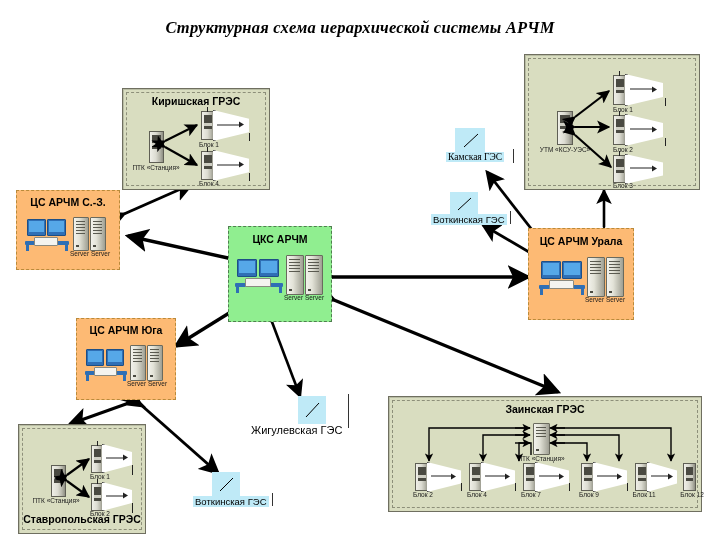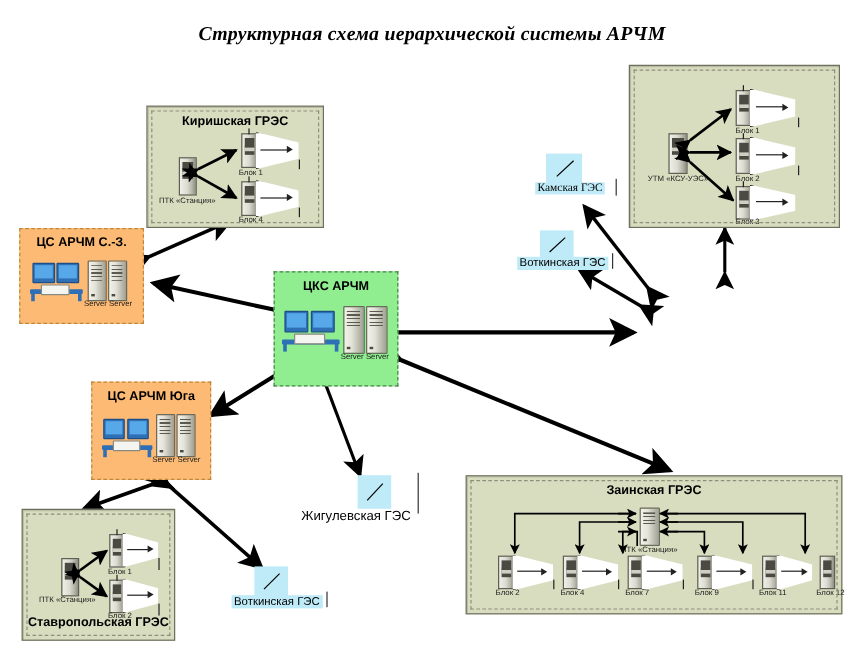--- a/index.html
+++ b/index.html
@@ -353,20 +353,42 @@
       <div class="slots"></div>
         <div class="led"></div>
     </div>
     <div class="server" style="left:76px; top:28px; width:16px; height:38px;">
       <div class="slots"></div>
         <div class="led"></div>
     </div>
     <div class="label-sm" style="left:50px; top:67px; width:50px;"><span>Server</span>&nbsp;<span>Server</span></div>
   </div>
 
+  <div class="site regional" style="left:528px; top:228px; width:106px; height:92px;">
+    <div class="site-title" style="top:6px;">ЦС АРЧМ Урала</div>
+
+    <div class="workstation" style="left:10px; top:30px; width:46px; height:36px;">
+      <div class="ws-mon" style="left:2px; top:2px; width:18px; height:16px;"></div>
+      <div class="ws-mon" style="left:23px; top:2px; width:18px; height:16px;"></div>
+      <div class="ws-desk"></div>
+      <div class="ws-leg" style="left:1px;"></div>
+      <div class="ws-leg" style="right:1px;"></div>
+      <div class="ws-kbd" style="left:10px; top:21px; width:23px; height:7px;"></div>
+    </div>
+
+    <div class="server" style="left:58px; top:28px; width:16px; height:38px;">
+      <div class="slots"></div>
+        <div class="led"></div>
+    </div>
+    <div class="server" style="left:77px; top:28px; width:16px; height:38px;">
+      <div class="slots"></div>
+        <div class="led"></div>
+    </div>
+    <div class="label-sm" style="left:51px; top:67px; width:50px;"><span>Server</span>&nbsp;<span>Server</span></div>
+  </div>
 
   <div class="site regional" style="left:76px; top:318px; width:100px; height:82px;">
     <div class="site-title" style="top:5px;">ЦС АРЧМ Юга</div>
 
     <div class="workstation" style="left:8px; top:28px; width:42px; height:34px;">
       <div class="ws-mon" style="left:1px; top:2px; width:16px; height:15px;"></div>
       <div class="ws-mon" style="left:21px; top:2px; width:16px; height:15px;"></div>
       <div class="ws-desk"></div>
       <div class="ws-leg" style="left:1px;"></div>
       <div class="ws-leg" style="right:1px;"></div>

